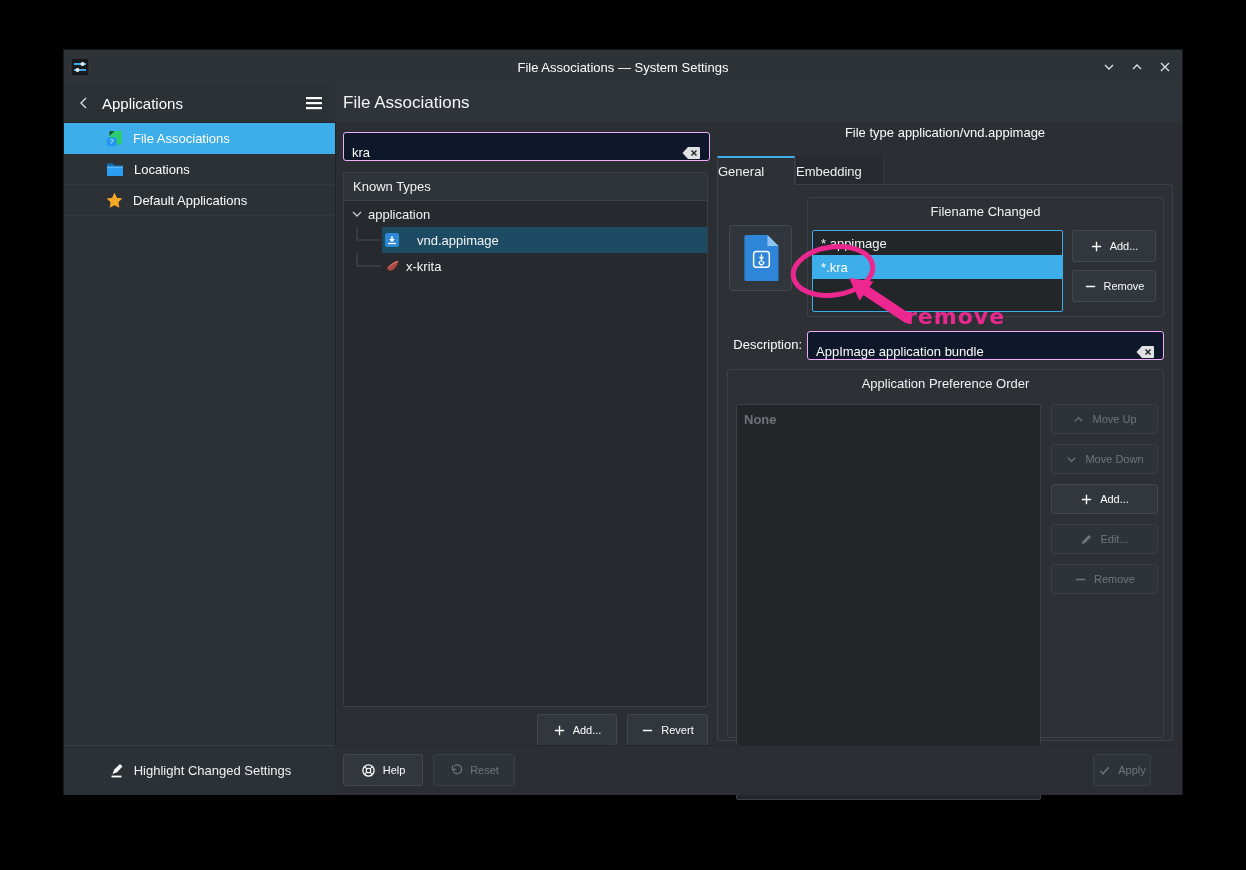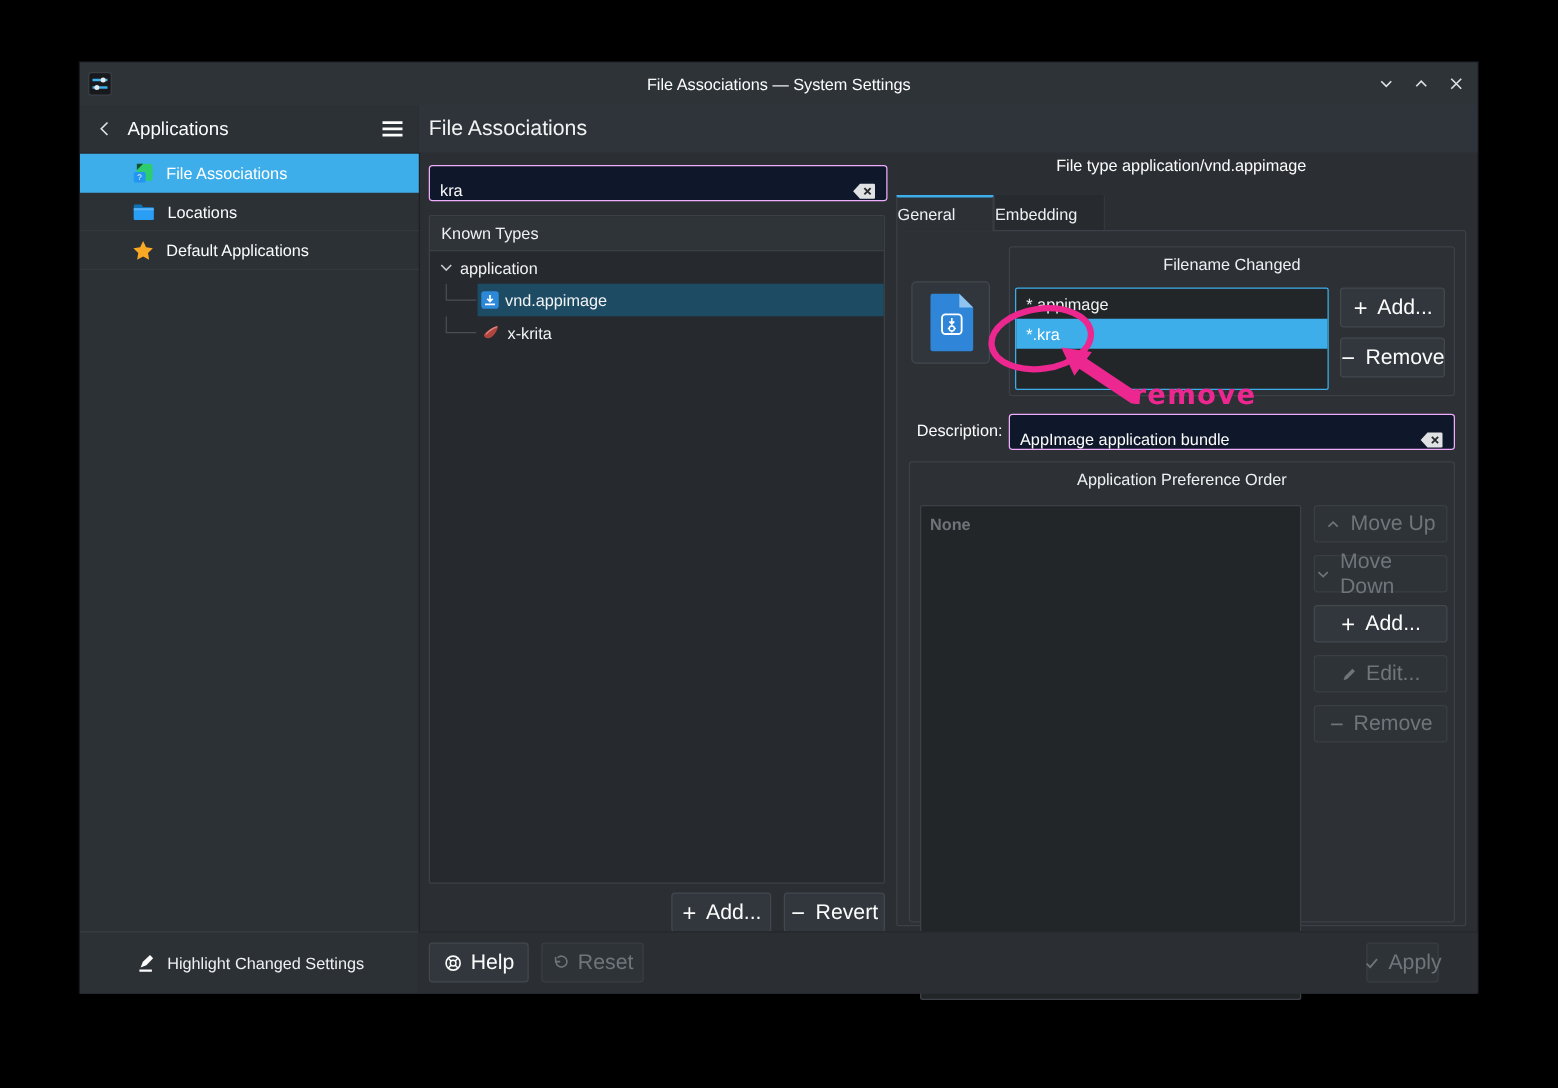--- a/index.html
+++ b/index.html
@@ -23,21 +23,21 @@
   .side-footer{left:0;top:695px;width:271px;height:49px;background:#2c3136;border-top:1px solid #3a3f45;
                border-right:1px solid #1e2125;display:flex;align-items:center;justify-content:center;gap:9px;}
   
   .main-header{left:271px;top:34px;width:847px;height:38px;background:#2f343a;display:flex;align-items:center;}
   .main-header .t{font-size:17px;color:#f2f3f4;margin-left:8px;}
   .main-footer{left:271px;top:695px;width:847px;height:49px;background:#2b2f34;border-top:1px solid #25292d;}
   
   .input{background:#0f172a;border:1px solid #f0abfc;border-radius:3px;display:flex;align-items:flex-end;
          padding:0 8px;color:#fcfcfc;}
   .btn{background:#32373d;border:1px solid #43484e;border-radius:3px;display:flex;align-items:center;
-       justify-content:center;gap:7px;color:#fcfcfc;font-size:17px;box-sizing:border-box;}
+       justify-content:center;gap:7px;color:#fcfcfc;font-size:11px;box-sizing:border-box;}
   .btn.disabled{color:#70757b;border-color:#3a3f44;background:#2e3338;}
   .frame{background:#26292d;border:1px solid #3c4147;border-radius:2px;}
   .groupbox{border:1px solid #3c4147;border-radius:3px;}
   .gb-title{text-align:center;color:#eff0f1;padding-top:6px;font-size:13px;}
   .view{background:#232629;border:1px solid #3c4147;border-radius:2px;}
   
   .kt-header{height:27px;background:#2f3439;border-bottom:1px solid #3a3f45;display:flex;align-items:center;
              padding-left:9px;color:#eff0f1;}
   .tree-row{height:26px;display:flex;align-items:center;position:relative;color:#f2f3f4;}
   .tree-row .hl{position:absolute;left:38px;right:0;top:0;bottom:0;background:#1d4b63;}
@@ -181,21 +181,21 @@
       <svg class="abs" style="left:12px;top:0;" width="30" height="26" viewBox="0 0 30 26">
         <path d="M1 0v13h24" fill="none" stroke="#4a4f55" stroke-width="1"></path>
       </svg>
       <span class="tree-lab" style="margin-left:40px;">
         <svg width="16" height="16" viewBox="0 0 16 16">
           <rect x="1" y="1" width="14" height="14" rx="2.5" fill="#2d88d8"></rect>
           <path d="M8 4v5M5.8 7l2.2 2.2L10.2 7" fill="none" stroke="#fff" stroke-width="1.4"></path>
           <path d="M4 11.5h8" stroke="#fff" stroke-width="1.4"></path>
         </svg>
       </span>
-      <span class="tree-lab" style="margin-left:4px;">vnd.appimage</span>
+      <span class="tree-lab" style="margin-left:17px;">vnd.appimage</span>
     </div>
 
     <div class="tree-row">
       <svg class="abs" style="left:12px;top:0;" width="30" height="26" viewBox="0 0 30 26">
         <path d="M1 0v13h24" fill="none" stroke="#4a4f55" stroke-width="1"></path>
       </svg>
       <span class="tree-lab" style="margin-left:40px;">
         <svg width="16" height="16" viewBox="0 0 16 16">
           <path d="M14.5 2.5c-4 0.8-9 3.8-11.5 7.5 0.8 3 4.4 3.4 6.8 1.2 2.6-2.3 4.4-6 4.7-8.7z" fill="#b0453f"></path>
           <path d="M13.5 3.5c-3 1-6.5 3.2-8.8 6" fill="none" stroke="#d98a85" stroke-width="0.9"></path>

